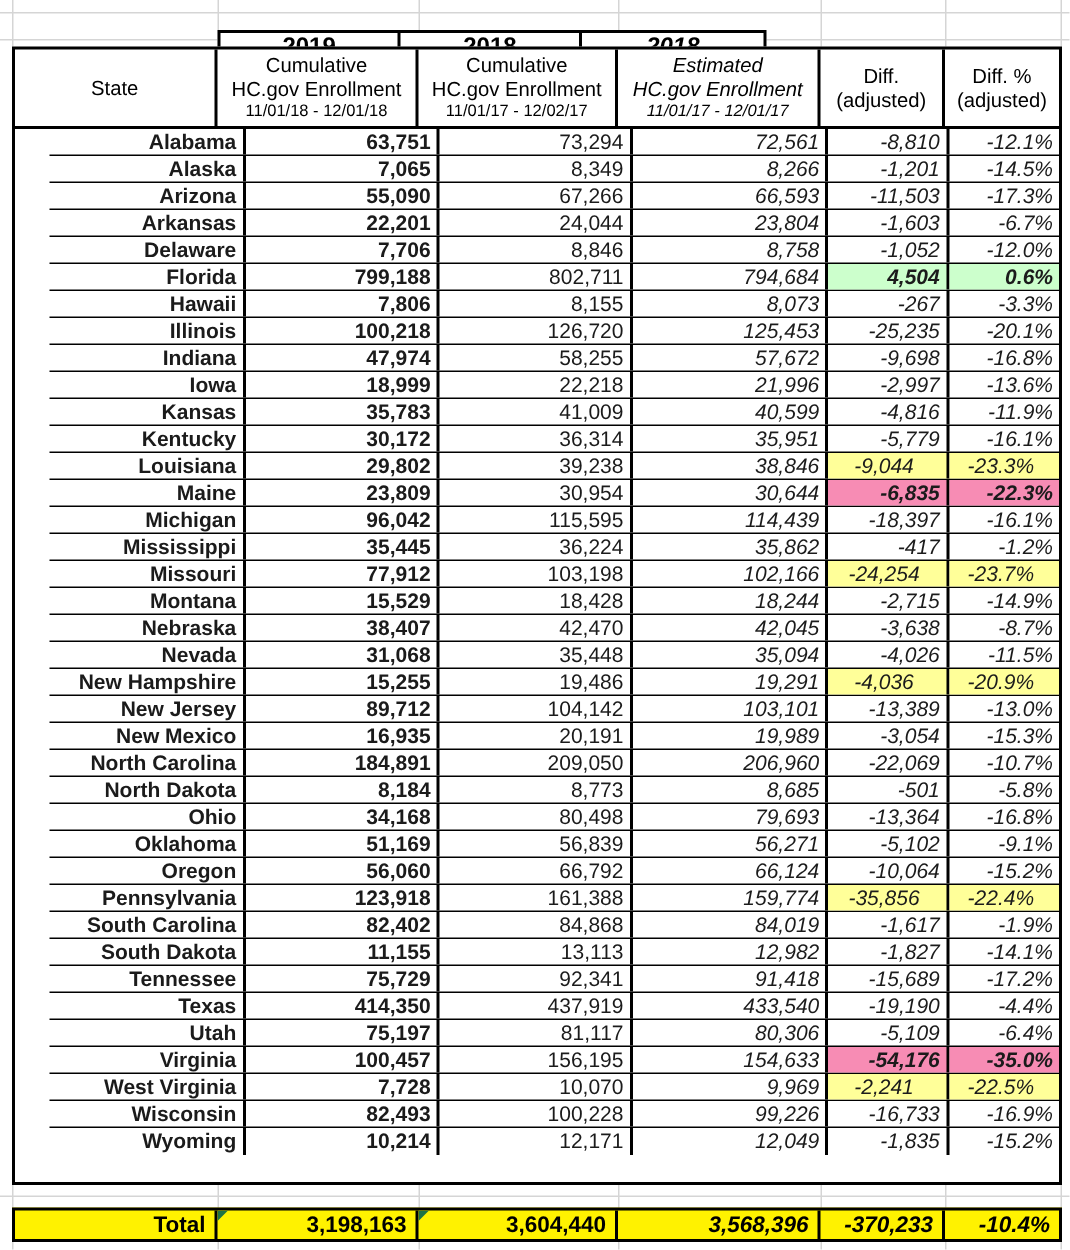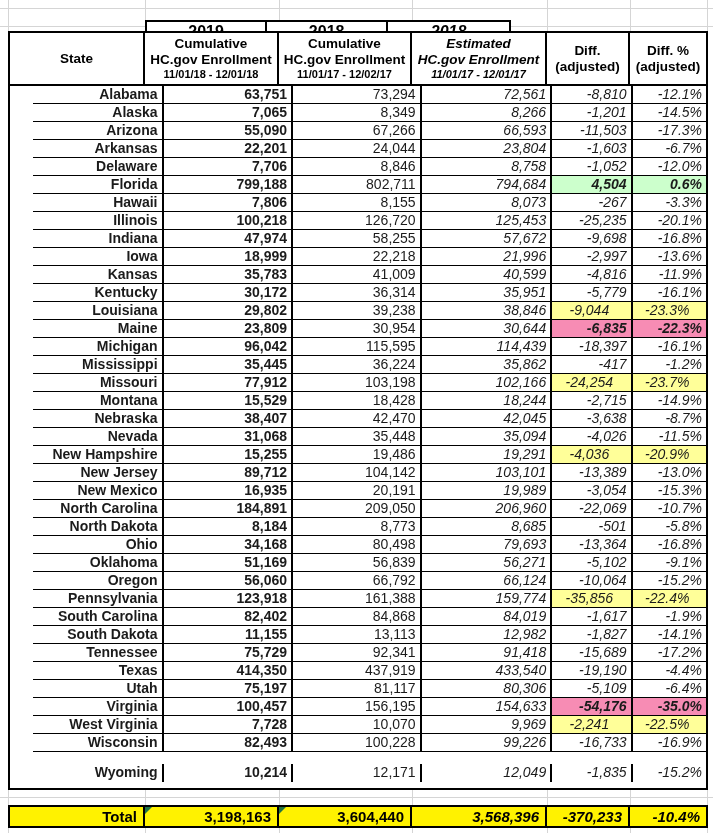--- a/index.html
+++ b/index.html
@@ -19,33 +19,33 @@
   .ycell{box-sizing:border-box;border-right:2px solid #000;height:100%;
     text-align:center;font-weight:bold;font-size:16px;line-height:19px;color:#000;}
   .ycell.last{border-right:none;}
   .yw1{width:132px}.yw2{width:133px}.yw3{width:133px}
 
   
   .headerbox{position:absolute;left:8px;top:31px;width:700px;height:55px;
     box-sizing:border-box;border:2px solid #000;background:#fff;display:flex;z-index:2;}
   .hcell{box-sizing:border-box;border-right:2px solid #000;height:100%;
     display:flex;flex-direction:column;justify-content:center;align-items:center;
-    font-weight:bold;color:#000;overflow:hidden;}
+    font-weight:normal;color:#000;overflow:hidden;}
   .hcell:last-child{border-right:none;}
   .hl1{font-size:13.5px;line-height:16px;white-space:nowrap;}
   .hl2{font-size:11px;line-height:13px;white-space:nowrap;}
 
   
   .c0{width:135px}.c1{width:134px}.c2{width:133px}.c3{width:135px}.c4{width:83px}.c5{width:76px}
 
   
   .databox{position:absolute;left:8px;top:86px;width:700px;height:704px;
     box-sizing:border-box;border:2px solid #000;border-top:none;background:#fff;z-index:2;padding-left:23px;}
   .drow{display:flex;height:18px;box-sizing:border-box;border-bottom:1px solid #000;}
-  .drow:last-child{border-bottom:none;margin-top:12px;}
+  .drow:last-child{border-bottom:none;}
   .cell{box-sizing:border-box;border-right:2px solid #000;height:100%;
     text-align:right;padding-right:4px;font-size:14px;line-height:17px;
     white-space:nowrap;overflow:hidden;color:#1b1b1b;}
   .cell.c5{border-right:none;}
   .cell.c0{font-weight:bold;}
   .cell.c1{font-weight:bold;}
   .cell.c3,.cell.c4,.cell.c5{font-style:italic;}
   .italic{font-style:italic;}
   .hl-yellow{background:var(--hl-yellow,#FFFF99);text-align:center;}
   .hl-pink{background:var(--hl-pink,#F78CB4);font-weight:bold;}

